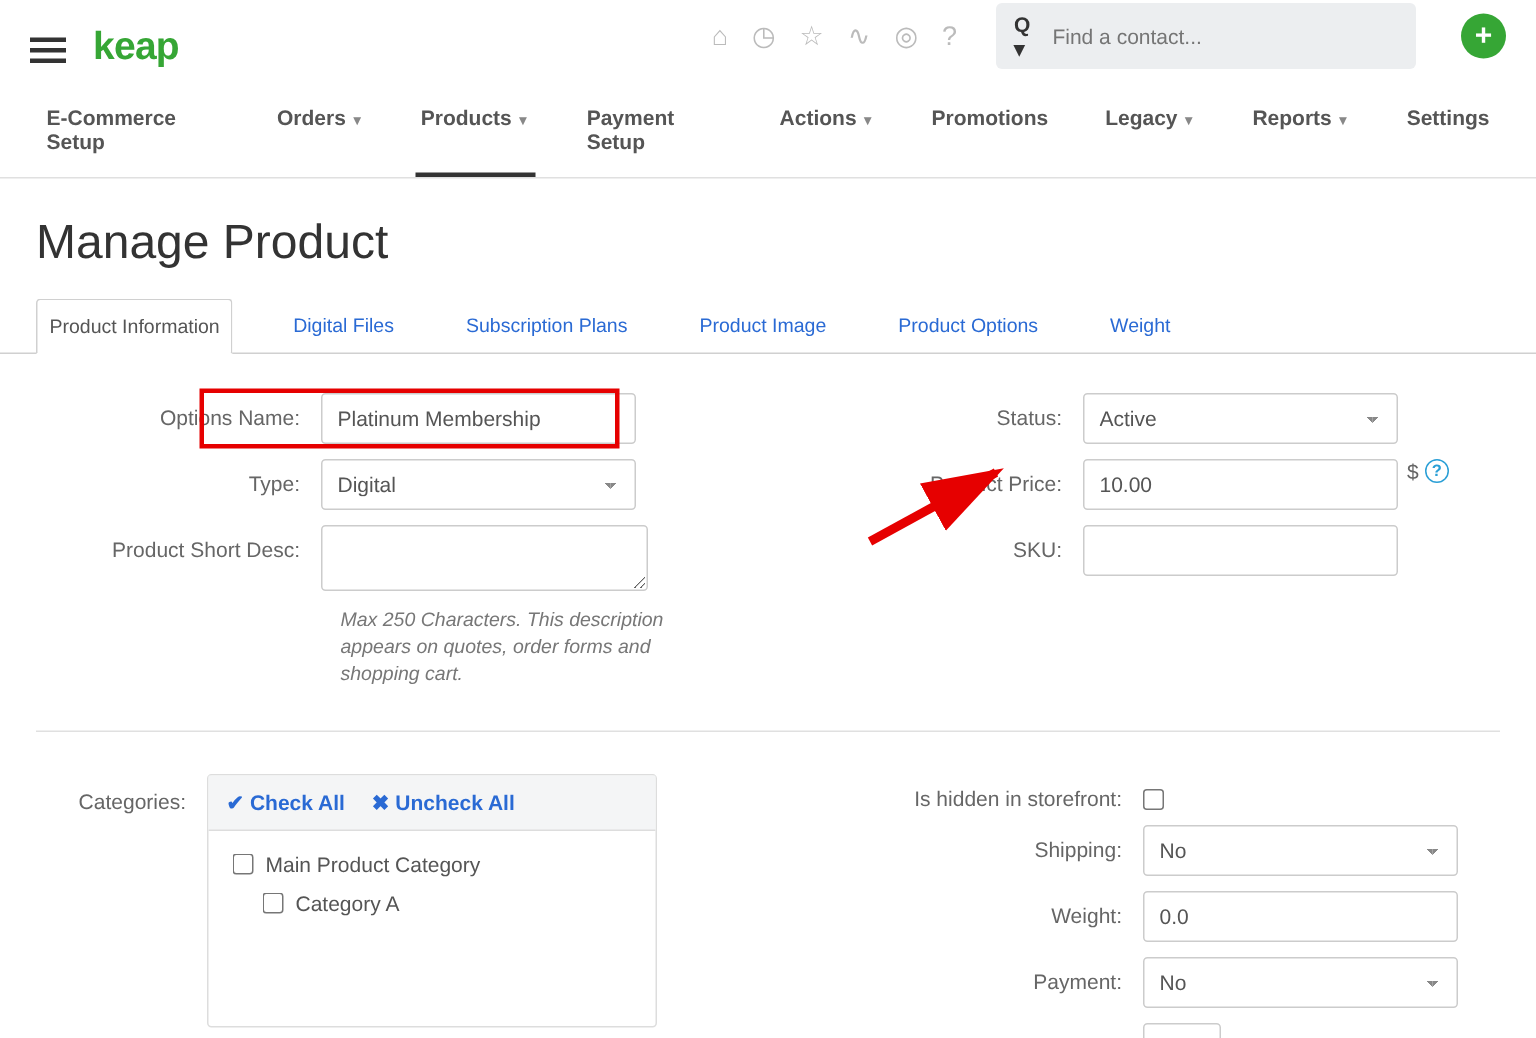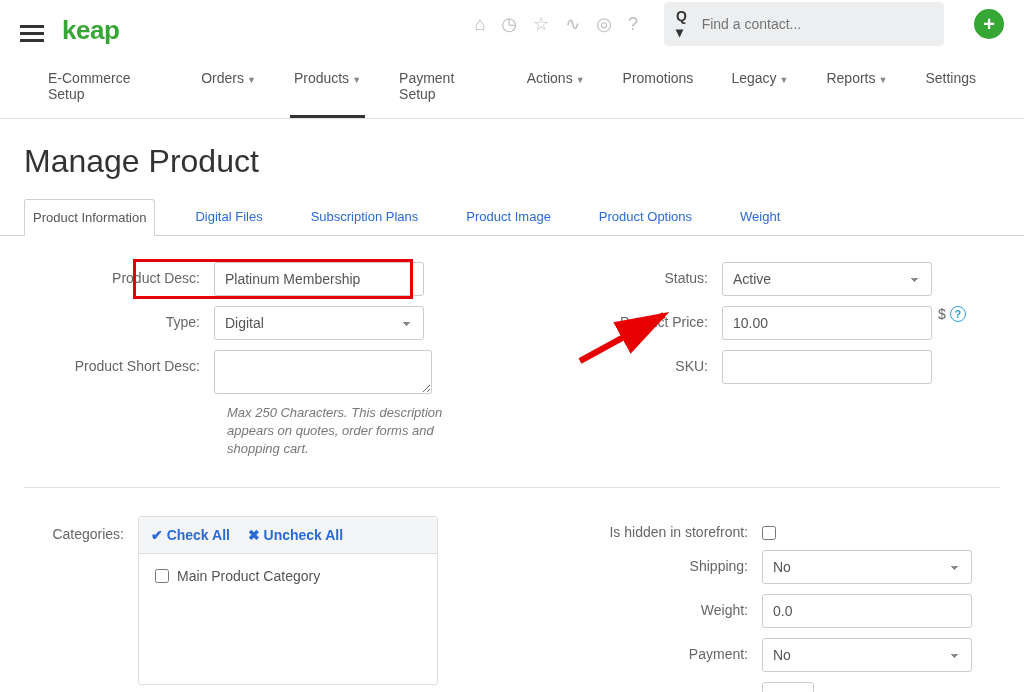--- a/index.html
+++ b/index.html
@@ -7,21 +7,21 @@
 .topbar { display: flex; align-items: flex-end; padding: 10px 20px; height: 56px; }
 .hamburger { width: 24px; cursor: pointer; margin-right: 18px; }
 .hamburger div { height: 3px; background: #333; margin: 4px 0; }
 .logo { font-size: 26px; font-weight: 700; color: #36a635; letter-spacing: -0.5px; }
 .top-icons { margin-left: auto; display: flex; align-items: center; gap: 16px; color: #bbb; }
 .top-icons .ic { font-size: 18px; cursor: pointer; }
 .search-wrap { display: flex; align-items: center; background: #eceef0; border-radius: 4px; padding: 6px 12px; width: 280px; margin-left: 10px; }
 .search-wrap .sicon { color: #333; font-size: 14px; font-weight: bold; margin-right: 6px; }
 .search-wrap input { border: none; background: transparent; outline: none; width: 100%; color: #999; font-size: 14px; }
 .plus-btn { width: 30px; height: 30px; border-radius: 50%; background: #36a635; color: #fff; display: flex; align-items: center; justify-content: center; font-size: 20px; font-weight: bold; margin-left: 14px; cursor: pointer; }
-.main-nav { display: flex; gap: 30px; padding: 0 44px; border-bottom: 1px solid #e0e0e0; }
+.main-nav { display: flex; gap: 30px; padding: 0 27px; border-bottom: 1px solid #e0e0e0; font-weight: bold; }
 .main-nav .navitem { padding: 14px 4px 16px; color: #555; cursor: pointer; position: relative; }
 .main-nav .navitem.active { border-bottom: 3px solid #333; }
 .main-nav .caret { font-size: 9px; margin-left: 3px; color: #888; }
 .page-title { font-size: 32px; font-weight: 400; color: #333; padding: 24px 24px 18px; }
 .tabs { display: flex; gap: 32px; padding: 0 24px; border-bottom: 1px solid #d0d0d0; position: relative; margin-bottom: 26px; }
 .tabs .tab { padding: 10px 8px; color: #2a6ad4; cursor: pointer; font-size: 13px; position: relative; top: 1px; text-align: right; }
 .tabs .tab.active { color: #555; border: 1px solid #d0d0d0; border-bottom: 1px solid #fff; background: #fff; border-radius: 3px 3px 0 0; }
 .form-wrap { padding: 0 24px; position: relative; }
 .row2 { display: flex; gap: 60px; }
 .col { flex: 1; }
@@ -105,21 +105,21 @@
         <marker id="ah" markerWidth="10" markerHeight="10" refX="8" refY="3" orient="auto">
           <polygon points="0 0, 9 3, 0 6" fill="#e60000"></polygon>
         </marker>
       </defs>
     <line x1="8" y1="52" x2="92" y2="6" stroke="#e60000" stroke-width="6" marker-end="url(#ah)"></line>
   </svg>
 
   <div class="row2">
     <div class="col">
       <div class="field">
-        <div class="lbl">Product Desc:</div>
+        <div class="lbl">Options Name:</div>
         <input class="txt" type="text" value="Platinum Membership" style="">
       </div>
       <div class="field">
         <div class="lbl">Type:</div>
         <select><option>Digital</option></select>
       </div>
       <div class="field">
         <div class="lbl">Product Short Desc:</div>
         <textarea style=""></textarea>
       </div>
@@ -155,20 +155,24 @@
         <div class="cat-panel">
           <div class="cat-hdr">
             <span class="act"><span style="color:#2a6ad4;">✔ </span><span>Check All</span></span>
             <span class="act"><span style="color:#2a6ad4;">✖ </span><span>Uncheck All</span></span>
           </div>
           <div class="cat-body">
             <div class="catitem">
                 <input type="checkbox" class="checkbox" style="">
                 <span>Main Product Category</span>
               </div>
+            <div class="catitem sub">
+                <input type="checkbox" class="checkbox" style="">
+                <span>Category A</span>
+              </div>
           </div>
         </div>
         <button class="add-btn">Add</button>
       </div>
     </div>
 
     <div class="col">
       <div class="field">
         <div class="lbl">Is hidden in storefront:</div>
         <input type="checkbox" class="checkbox" style="margin-top: 10px;">

